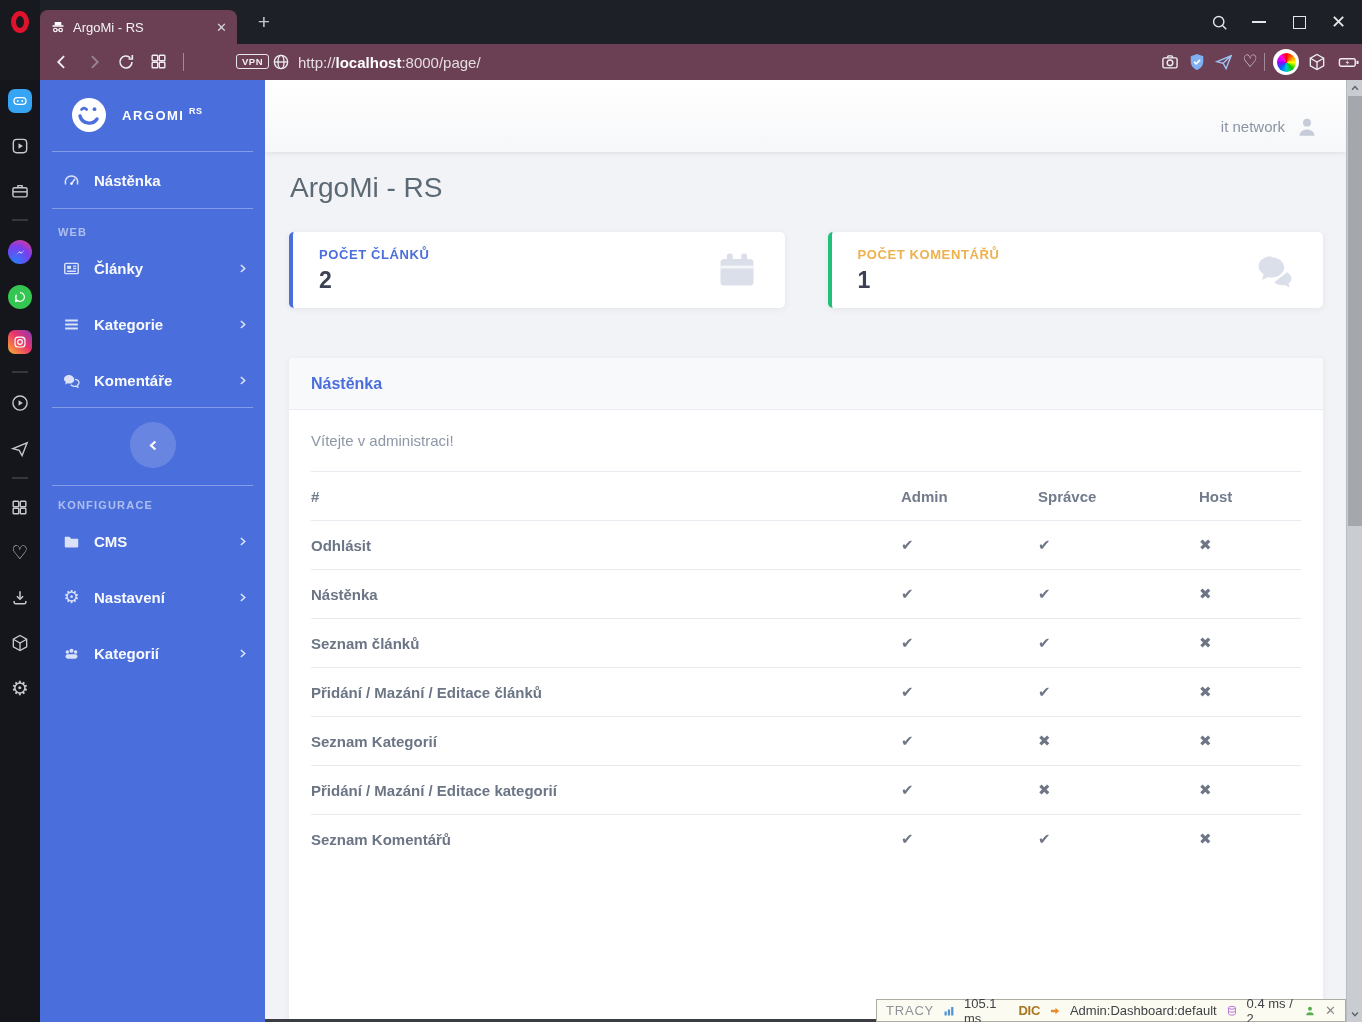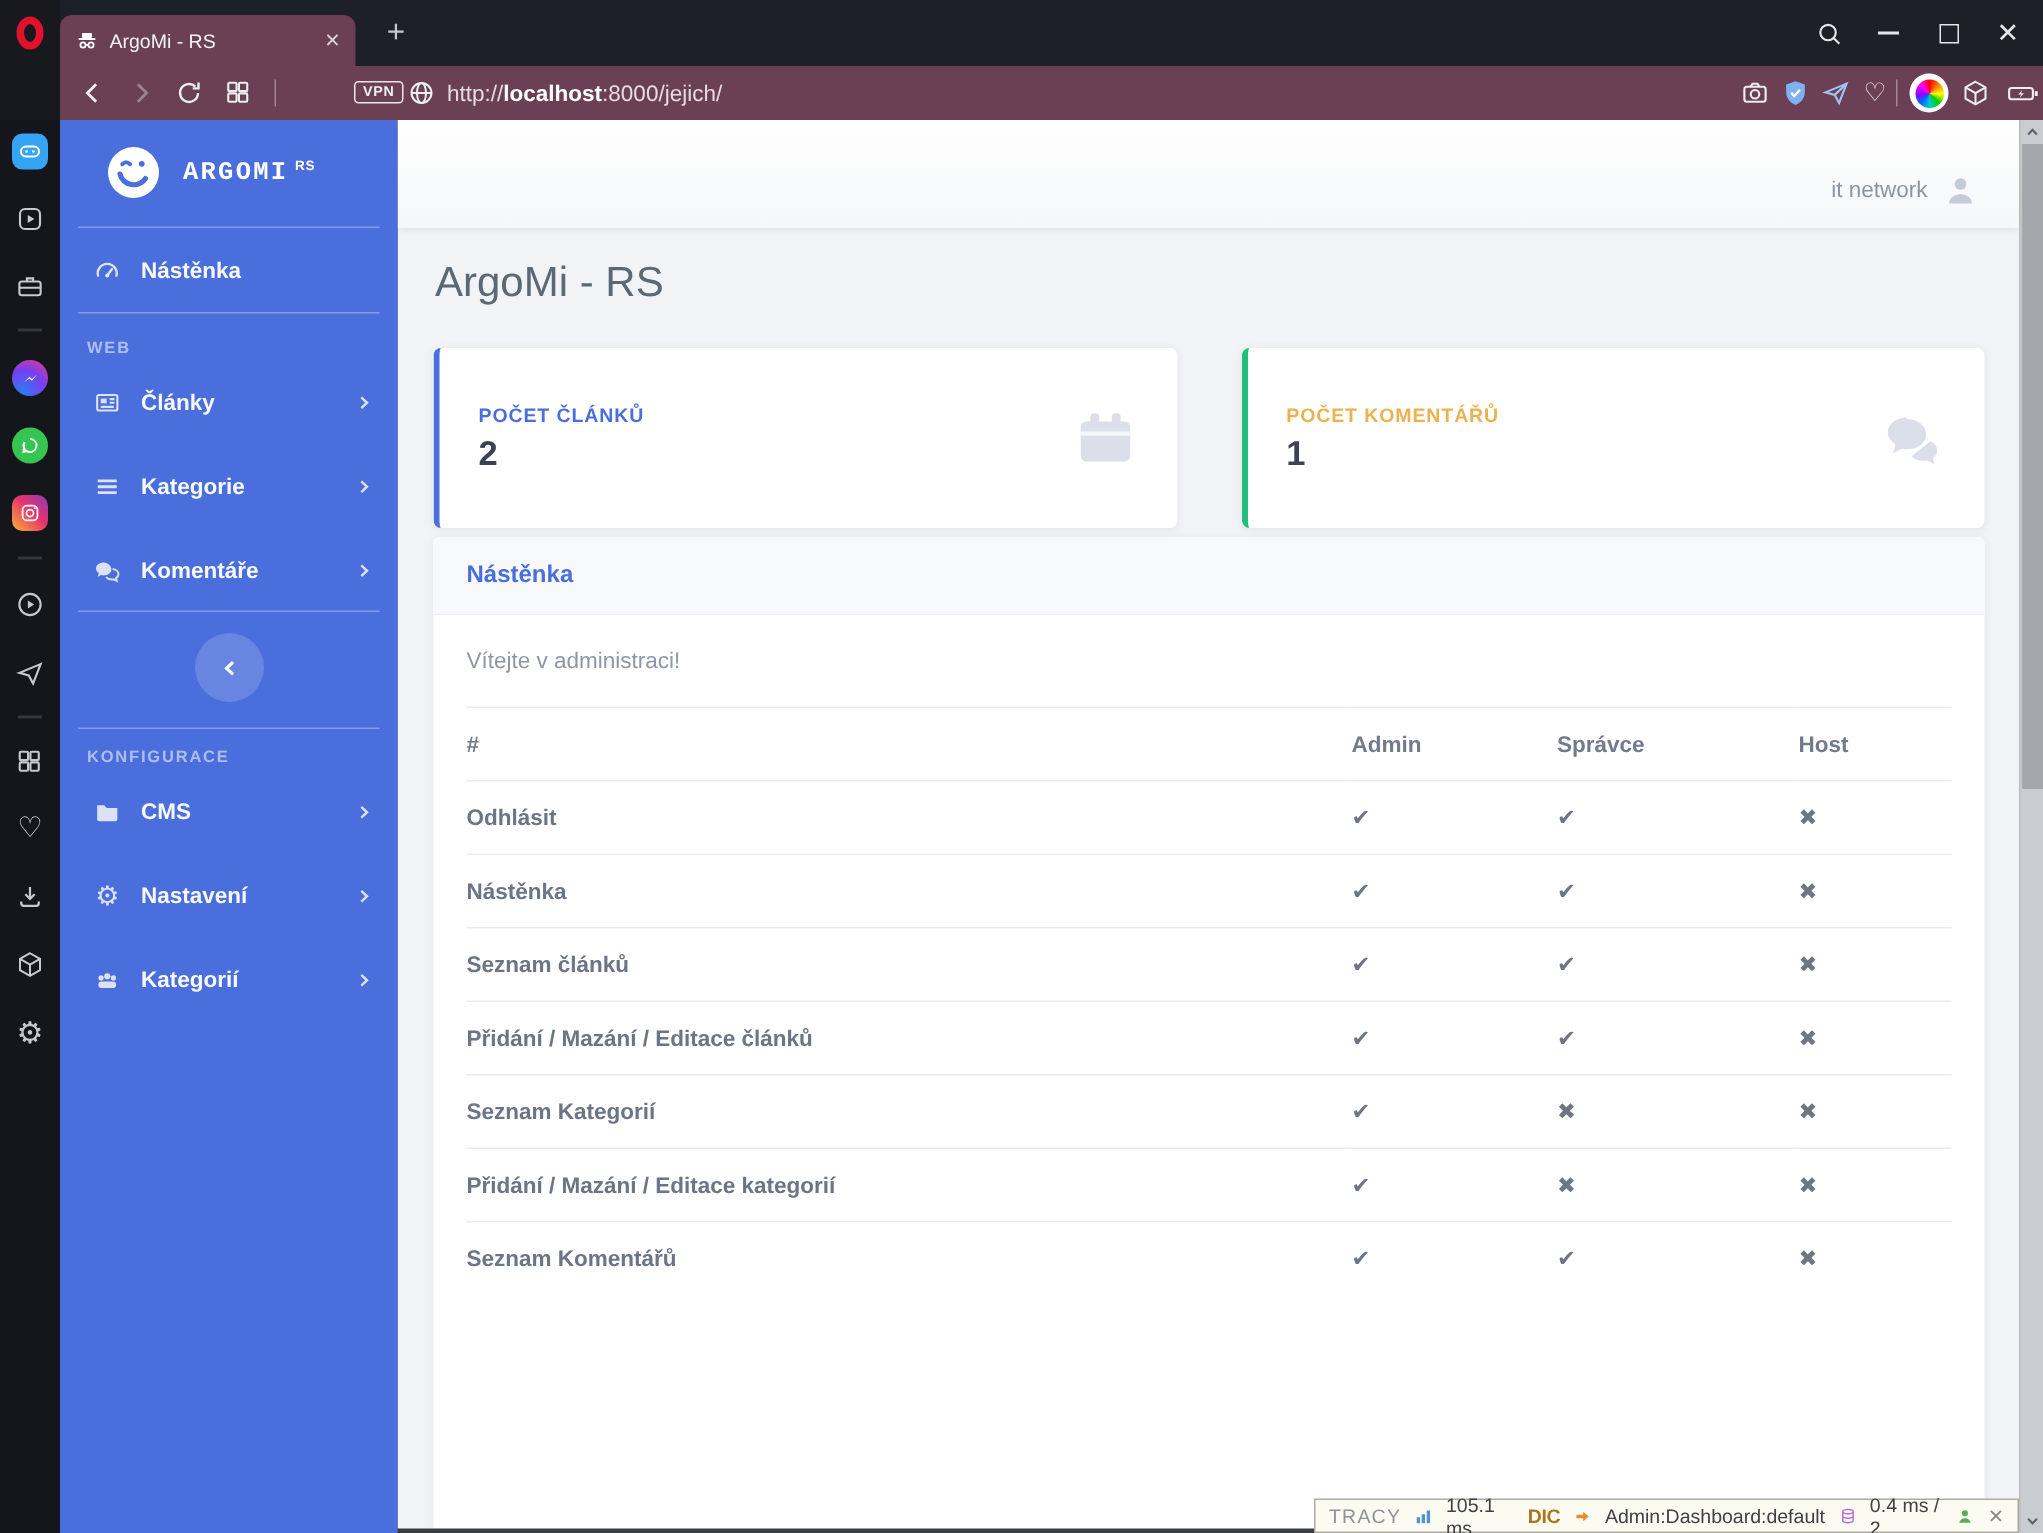--- a/index.html
+++ b/index.html
@@ -37,42 +37,42 @@
   
   #rail { left:0; top:80px; bottom:0; width:40px; background:#14161b; z-index:4; }
   .rail-ico { position:absolute; left:10px; width:20px; height:20px; color:#c6c9d0; }
   .rail-app { position:absolute; left:8px; width:24px; height:24px; border-radius:7px; }
   .rail-div { position:absolute; left:12px; width:16px; height:2px; background:#34373e; }
   .rail-char { position:absolute; left:0; width:40px; text-align:center; color:#c6c9d0; }
 
   
   #sidebar { left:40px; top:80px; bottom:0; width:225px; background:#4a6edb; z-index:3; color:#fff; }
   .brand { position:absolute; left:30px; top:16px; display:flex; align-items:center; gap:14px; }
-  .brand-name { font-size:17px; font-weight:700; letter-spacing:1.5px;font-family:Liberation Mono, monospace; }
+  .brand-name { font-size:13px; font-weight:700; letter-spacing:1.5px; }
   .brand-sup { font-size:9px; font-weight:700; vertical-align:super; letter-spacing:.5px; }
   .sb-div { position:absolute; left:12px; right:12px; height:1px; background:rgba(255,255,255,.32); }
   .sb-item { position:absolute; left:0; right:0; height:44px; display:flex; align-items:center;
     padding:0 16px 0 22px; gap:13px; font-size:15px; font-weight:600; color:rgba(255,255,255,.96); cursor:pointer; }
   .sb-item .mi { width:19px; height:19px; color:rgba(255,255,255,.8); flex:none; }
   .sb-item .chev { margin-left:auto; width:13px; height:13px; color:rgba(255,255,255,.8); }
   .sb-label { position:absolute; left:18px; font-size:11px; font-weight:700; letter-spacing:1.2px;
     color:rgba(255,255,255,.55); }
   .collapse-btn { position:absolute; left:90px; top:342px; width:46px; height:46px; border-radius:50%;
     background:rgba(255,255,255,.17); display:flex; align-items:center; justify-content:center; cursor:pointer; }
   .collapse-btn svg { width:15px; height:15px; color:#fff; }
 
   
   #content { left:265px; top:80px; right:16px; bottom:0; background:#f2f3f6; overflow:hidden; z-index:2; }
   .content-header { position:absolute; left:0; right:0; top:0; height:72px;
     background:linear-gradient(#ffffff,#f6f7f9); box-shadow:0 1px 5px rgba(40,50,70,.10); }
   .user-chip { position:absolute; right:26px; top:0; height:93px; display:flex; align-items:center; gap:9px;
     font-size:15px; color:#8b94a3; cursor:pointer; }
   .user-chip svg { width:26px; height:26px; color:#c5cbd9; }
   .page-title { position:absolute; left:25px; top:92px; font-size:28px; font-weight:500; color:#5a6974; }
-  .cards-row { position:absolute; left:24px; right:23px; top:152px; height:120px; display:flex; gap:43px; }
+  .cards-row { position:absolute; left:24px; right:23px; top:152px; height:76px; display:flex; gap:43px; }
   .card { position:relative; flex:1; background:#fff; border-radius:5px;
     box-shadow:0 1px 6px rgba(60,70,90,.08); display:flex; flex-direction:column; justify-content:center;
     padding-left:26px; }
   .card.blue { border-left:4px solid #4a6edb; }
   .card.green { border-left:4px solid #22bf7a; }
   .card-label { font-size:13px; font-weight:700; letter-spacing:.6px; margin-bottom:5px; }
   .card.blue .card-label { color:#4a6edb; }
   .card.green .card-label { color:#edb14d; }
   .card-value { font-size:23px; font-weight:700; color:#3c4254; }
   .card-ico { position:absolute; right:26px; top:50%; transform:translateY(-50%);
@@ -177,21 +177,21 @@
     <div class="nav-ico" style="left:231px">
       <svg width="20" height="20" viewBox="0 0 24 24" fill="none" stroke="currentColor" stroke-width="1.6">
           <circle cx="12" cy="12" r="8"></circle>
           <ellipse cx="12" cy="12" rx="3.6" ry="8"></ellipse>
           <path d="M4 12 h16"></path>
         </svg>
     </div>
     <div class="url">
       <span>http://</span>
         <b>localhost</b>
-        <span>:8000/jejich/</span>
+        <span>:8000/page/</span>
     </div>
     <div class="nav-ico" style="left:1120px">
       <svg width="20" height="20" viewBox="0 0 24 24" fill="none" stroke="currentColor" stroke-width="1.7">
           <rect x="3.5" y="7" width="17" height="12" rx="2"></rect>
           <circle cx="12" cy="13" r="3.4"></circle>
           <path d="M8.5 7 l1.4-2.4 h4.2 L15.5 7"></path>
         </svg>
     </div>
     <div class="nav-ico" style="left:1147px">
       <svg width="20" height="20" viewBox="0 0 24 24">

